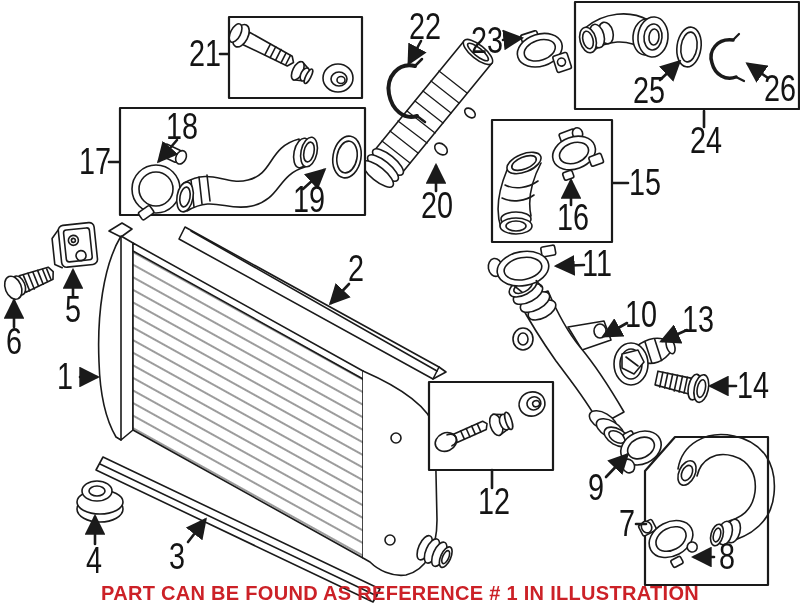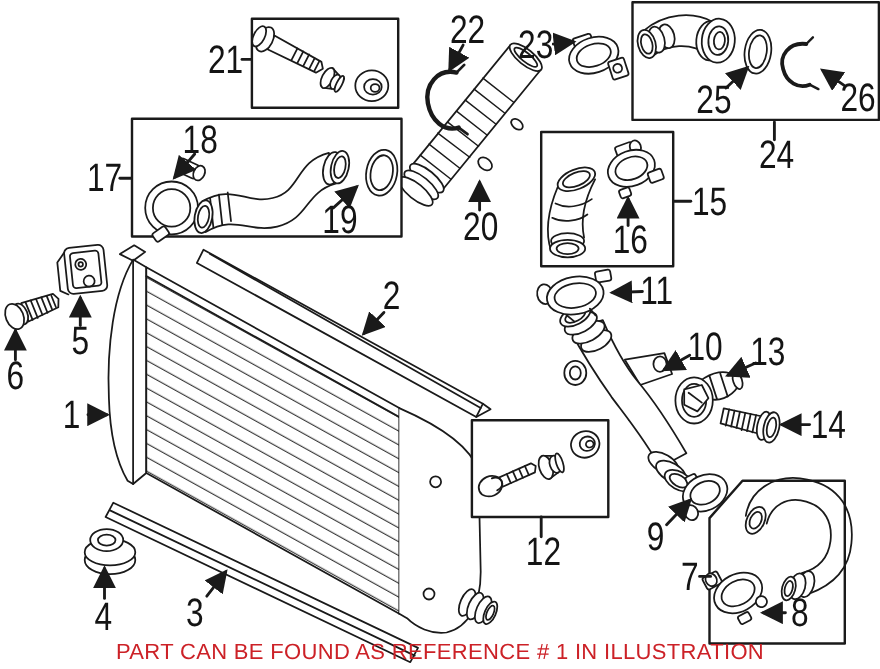--- a/index.html
+++ b/index.html
@@ -2,21 +2,21 @@
 <html><head>
 <meta charset="utf-8">
 <style>
   html,body{margin:0;padding:0;background:#ffffff;}
   #stage{position:relative;width:800px;height:608px;background:#ffffff;overflow:hidden;
          font-family:"Liberation Sans",sans-serif;}
   #art{position:absolute;left:0;top:0;}
   .callout{position:absolute;color:#141414;font-size:36px;font-weight:400;line-height:1;
            transform:translate(-50%,-50%) scaleX(.8);white-space:nowrap;}
   #footer-text{position:absolute;left:400px;top:582px;transform:translateX(-50%);
-               font-size:20px;font-weight:400;letter-spacing:.3px;white-space:nowrap;color:#cc2127;}
+               font-size:20px;font-weight:700;letter-spacing:.3px;white-space:nowrap;color:#cc2127;}
 </style>
 </head>
 <body>
 
 <div id="stage">
 
 <svg id="art" width="800" height="608" viewBox="0 0 800 608" fill="none" stroke="#1a1a1a" stroke-width="1.6" stroke-linecap="round" stroke-linejoin="round">
   <defs>
     <pattern id="fins" width="10" height="11" patternUnits="userSpaceOnUse" patternTransform="rotate(29)">
       <rect width="10" height="11" fill="#ffffff" stroke="none"></rect>

